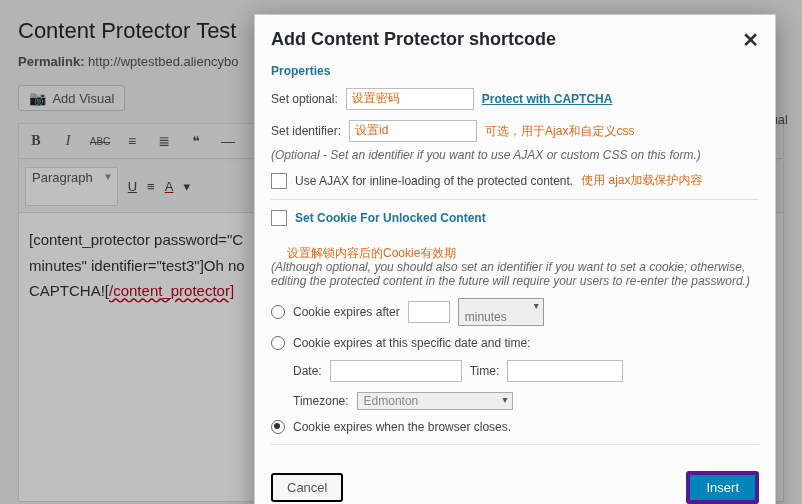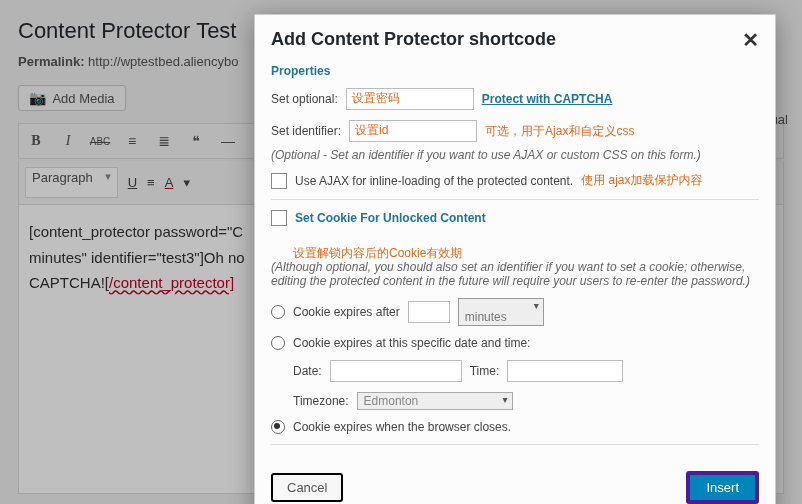--- a/index.html
+++ b/index.html
@@ -11,21 +11,21 @@
   .permalink-row .url{color:#555;}
   .add-media-btn{display:inline-flex;align-items:center;gap:6px;border:1px solid #ccc;background:#f7f7f7;color:#555;padding:4px 10px;border-radius:3px;font-size:13px;cursor:pointer;}
   .add-media-btn .ico{font-size:14px;}
   .visual-tab{position:absolute;right:14px;top:112px;font-size:13px;color:#555;}
   .toolbar{margin-top:12px;border:1px solid #ddd;background:#f5f5f5;padding:6px;display:flex;align-items:center;gap:10px;}
   .toolbar .btn{display:inline-flex;align-items:center;justify-content:center;width:22px;height:22px;color:#555;font-size:14px;}
   .toolbar .btn.bold{font-weight:bold;font-family:Georgia,serif;}
   .toolbar .btn.italic{font-style:italic;font-family:Georgia,serif;}
   .toolbar .btn.abc{font-size:10px;text-decoration:line-through;}
   .toolbar2{margin-top:2px;border:1px solid #ddd;border-top:none;background:#f5f5f5;padding:6px;display:flex;align-items:center;gap:10px;}
-  .para-select{border:1px solid #ddd;background:#fff;padding:2px 24px 12px 6px;font-size:13px;color:#555;position:relative;}
+  .para-select{border:1px solid #ddd;background:#fff;padding:2px 24px 20px 6px;font-size:13px;color:#555;position:relative;}
   .para-select::after{content:"▾";position:absolute;right:6px;top:2px;font-size:11px;color:#888;}
   .editor{margin-top:0;border:1px solid #ddd;border-top:none;background:#fff;min-height:260px;padding:14px 10px;font-size:15px;color:#333;line-height:1.7;}
   .sq{color:#c00020;text-decoration:underline wavy #c00020;}
   
   .mask{position:absolute;inset:0;background:rgba(0,0,0,0.25);}
   .dialog{position:absolute;left:254px;top:14px;width:520px;background:#fcfcfc;border:1px solid #ccc;box-shadow:0 4px 24px rgba(0,0,0,0.35);}
   .dlg-head{padding:14px 16px 10px 16px;display:flex;align-items:center;justify-content:space-between;}
   .dlg-title{font-size:18px;font-weight:600;color:#23282d;}
   .dlg-close{font-size:20px;font-weight:bold;color:#333;cursor:pointer;line-height:1;}
   .dlg-body{padding:0 16px 6px 16px;font-size:12px;color:#444;}
@@ -56,21 +56,21 @@
 
 <div class="page">
   <div class="page-title">Content Protector Test</div>
   <div class="permalink-row">
     <span class="lbl">Permalink:</span>
     <span class="url">http://wptestbed.aliencybo</span>
   </div>
 
   <button class="add-media-btn">
     <span class="ico">📷</span>
-    <span>Add Media</span>
+    <span>Add Visual</span>
   </button>
 
   <span class="visual-tab">Visual</span>
 
   <div class="toolbar">
     <span class="btn bold">B</span>
     <span class="btn italic">I</span>
     <span class="btn abc">ABC</span>
     <span class="btn">≡</span>
     <span class="btn">≣</span>
@@ -128,21 +128,21 @@
       <span class="lab">Use AJAX for inline-loading of the protected content.</span>
       <span class="inline-anno">使用 ajax加载保护内容</span>
     </div>
 
     <hr class="sep">
 
     <div class="row" style="margin-bottom:19px;">
       <span class="chk"></span>
       <span style="color:#21759b;font-weight:bold;">Set Cookie For Unlocked Content</span>
     </div>
-    <div class="inline-anno" style="margin:0 0 2px 22px;">设置解锁内容后的Cookie有效期</div>
+    <div class="inline-anno" style="margin:0 0 2px 16px;">设置解锁内容后的Cookie有效期</div>
     <div class="note-italic">(Although optional, you should also set an identifier if you want to set a cookie; otherwise, editing the protected content in the future will require your users to re-enter the password.)</div>
 
     <div class="row">
       <span class="radio"></span>
       <span class="lab">Cookie expires after</span>
       <input class="small-input" style="">
       <span class="sel-box">minutes</span>
     </div>
 
     <div class="row">

